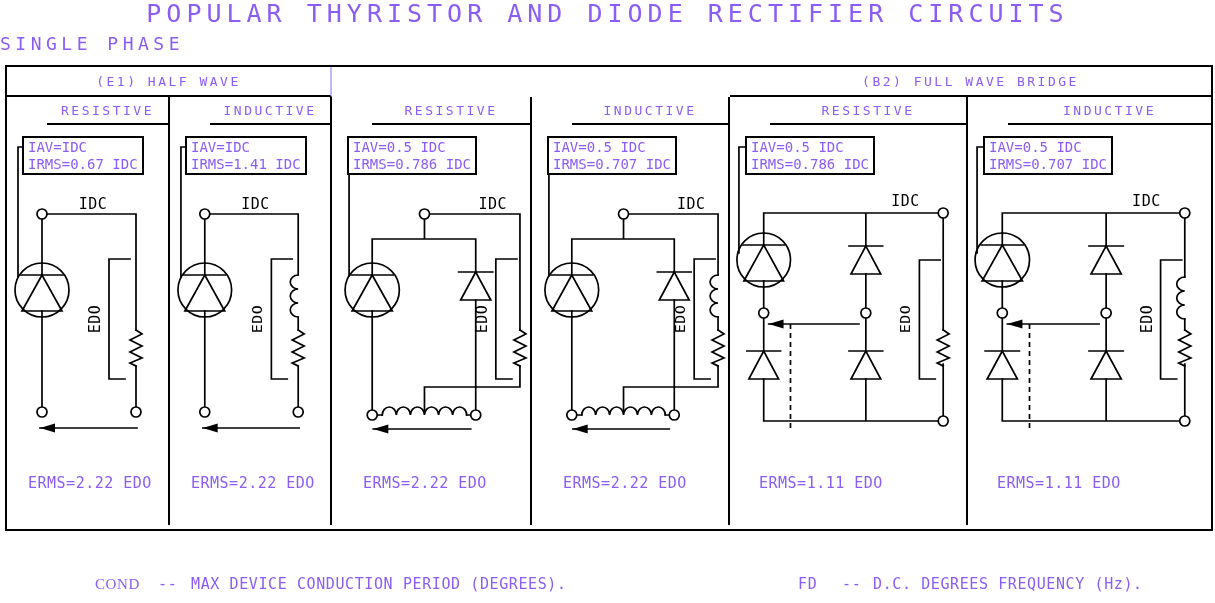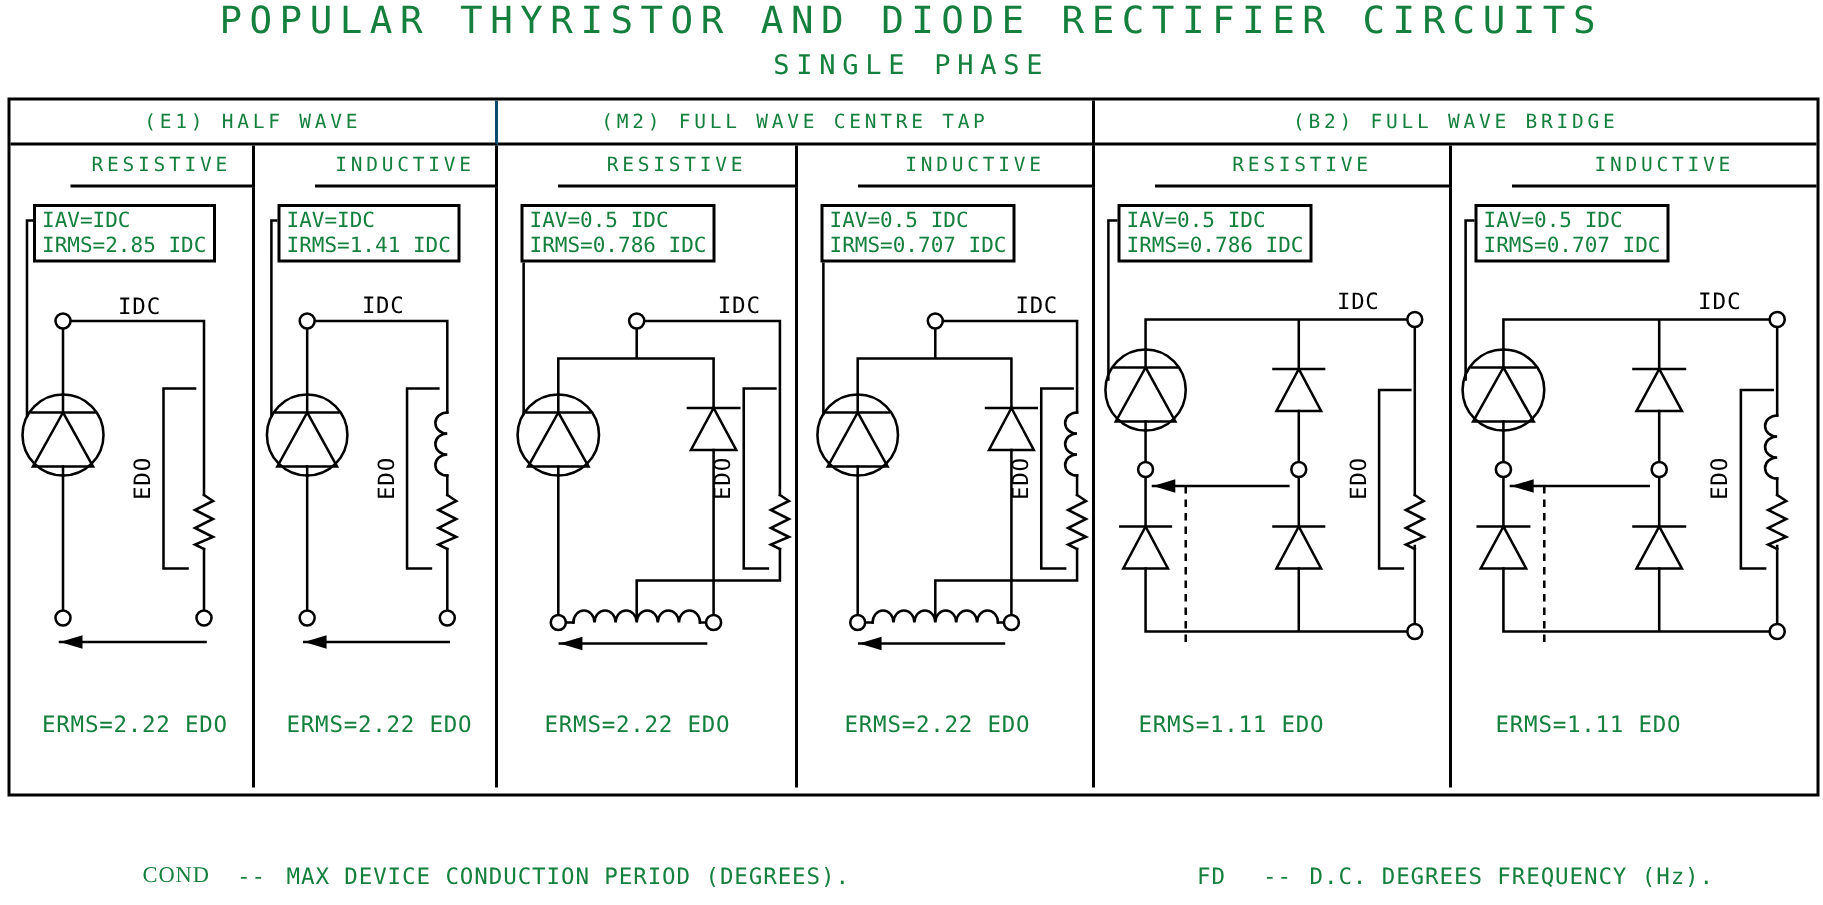--- a/index.html
+++ b/index.html
@@ -1,28 +1,28 @@
 <!DOCTYPE html>
 <html><head>
 <meta charset="utf-8">
 <style>
   html,body{margin:0;padding:0;background:#fff;}
   .page{position:relative;width:1215px;height:603px;background:#ffffff;overflow:hidden;
-        font-family:"DejaVu Sans Mono",monospace;color:#15803d;}
+        font-family:"DejaVu Sans Mono",monospace;color:#8b5cf6;}
   .title{position:absolute;top:0;left:0;right:0;text-align:center;
          font-size:25px;letter-spacing:5px;line-height:28px;white-space:pre;}
-  .subtitle{position:absolute;top:33px;left:0;right:0;text-align:center;
+  .subtitle{position:absolute;top:33px;left:0;right:0;text-align:left;
          font-size:18px;letter-spacing:4.5px;line-height:22px;white-space:pre;}
   .tbl{position:absolute;left:5px;top:65px;width:1204px;height:462px;
        border:2px solid #000;display:grid;
        grid-template-columns:163px 162px 200px 198px 238px 243px;
        grid-template-rows:30px 28px 400px;}
   .gh,.sh{display:flex;align-items:center;justify-content:center;
        font-size:13px;letter-spacing:2.5px;white-space:pre;border-bottom:2px solid #000;box-sizing:border-box;}
-  .gh1{grid-column:1/3;border-right:2px solid #0c4a6e;}
+  .gh1{grid-column:1/3;border-right:2px solid #c4b5fd;}
   .gh2{grid-column:3/5;border-right:2px solid #000;}
   .gh3{grid-column:5/7;}
   .sh{border-right:2px solid #000;margin-left:40px;}
   .sh.last{border-right:none;}
   .cell{position:relative;border-right:2px solid #000;box-sizing:border-box;overflow:hidden;}
   .cell.last{border-right:none;}
   .circuit{position:absolute;left:0;top:0;width:100%;height:100%;}
   .ln{stroke:#000;stroke-width:1.7;fill:none;stroke-linecap:square;}
   .nodec{stroke:#000;stroke-width:1.7;fill:#ffffff;}
   .dash{stroke:#000;stroke-width:1.7;fill:none;stroke-dasharray:5 4;}
@@ -80,21 +80,20 @@
         </g>
     </defs>
   </svg>
 
   <div class="title">POPULAR THYRISTOR AND DIODE RECTIFIER CIRCUITS</div>
   <div class="subtitle">SINGLE PHASE</div>
 
   <div class="tbl">
 
     <div class="gh gh1">(E1) HALF WAVE</div>
-    <div class="gh gh2">(M2) FULL WAVE CENTRE TAP</div>
     <div class="gh gh3">(B2) FULL WAVE BRIDGE</div>
 
     <div class="sh">RESISTIVE</div>
     <div class="sh">INDUCTIVE</div>
     <div class="sh">RESISTIVE</div>
     <div class="sh">INDUCTIVE</div>
     <div class="sh">RESISTIVE</div>
     <div class="sh last">INDUCTIVE</div>
 
     <div class="cell cell-e1">
@@ -105,21 +104,21 @@
         <use href="#sym-res" x="129" y="205"></use>
         <path class="ln" d="M123,134 H102 V254 H118"></path>
         <line class="ln" x1="33" y1="303" x2="130" y2="303"></line>
         <use href="#sym-arrow" x="33" y="303"></use>
         <use href="#sym-node" x="35" y="89"></use>
         <use href="#sym-node" x="35" y="287"></use>
         <use href="#sym-node" x="129" y="287"></use>
         <text x="86" y="84" text-anchor="middle">IDC</text>
         <text x="93" y="194" text-anchor="middle" transform="rotate(-90 93 194)">EDO</text>
       </svg>
-      <div class="callout"><div>IAV=IDC</div><div>IRMS=2.85 IDC</div></div>
+      <div class="callout"><div>IAV=IDC</div><div>IRMS=0.67 IDC</div></div>
       <div class="specs">
         <div>ERMS=2.22 EDO</div>
         
         
         
         
       </div>
     </div>
 
     <div class="cell cell-e1">

